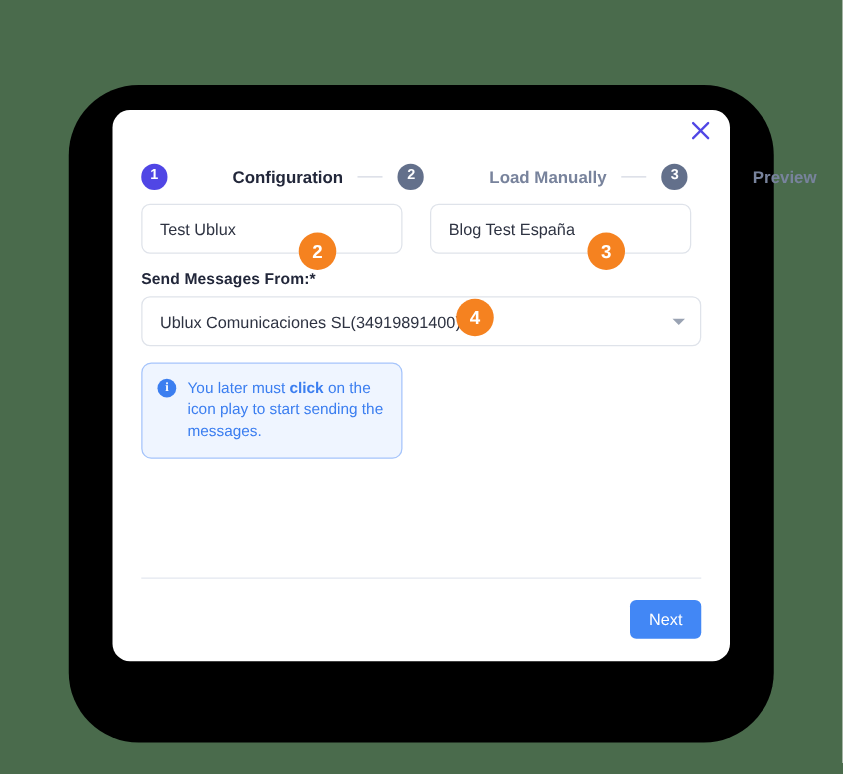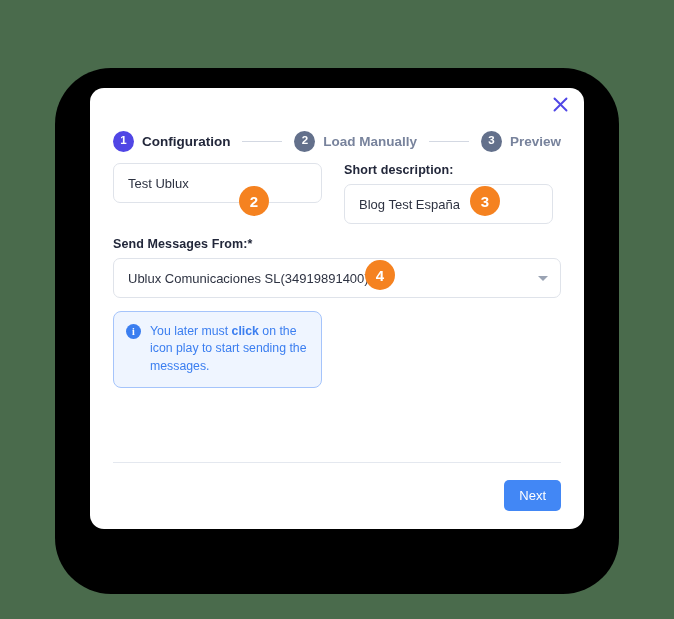--- a/index.html
+++ b/index.html
@@ -83,20 +83,21 @@
     justify-content: center;
     line-height: 1;
     flex: 0 0 auto;
   }
   .step-badge.active  { background: #5046e5; }
   .step-badge.pending { background: #63708b; }
   .step-label {
     font-size: 13.5px;
     font-weight: bold;
     white-space: nowrap;
+    margin-left: 44px;
   }
   .step-label.active  { color: #22273a; }
   .step-label.pending { color: #78839c; }
   .step-connector {
     flex: 1 1 auto;
     height: 1px;
     background: #d3d8e2;
     margin: 0 12px;
     min-width: 20px;
   }
@@ -278,21 +279,20 @@
     <div class="form-row">
 
       <div class="field half">
         <div class="control">
           <span class="control-value">Test Ublux</span>
         </div>
         <span class="annot" style="left:126px; top:23px;">2</span>
       </div>
 
       <div class="field half">
-        <label class="field-label">Short description:</label>
         <div class="control">
           <span class="control-value">Blog Test España</span>
         </div>
         <span class="annot" style="left:126px; top:23px;">3</span>
       </div>
 
     </div>
 
     <div class="form-row">
       <div class="field full">

